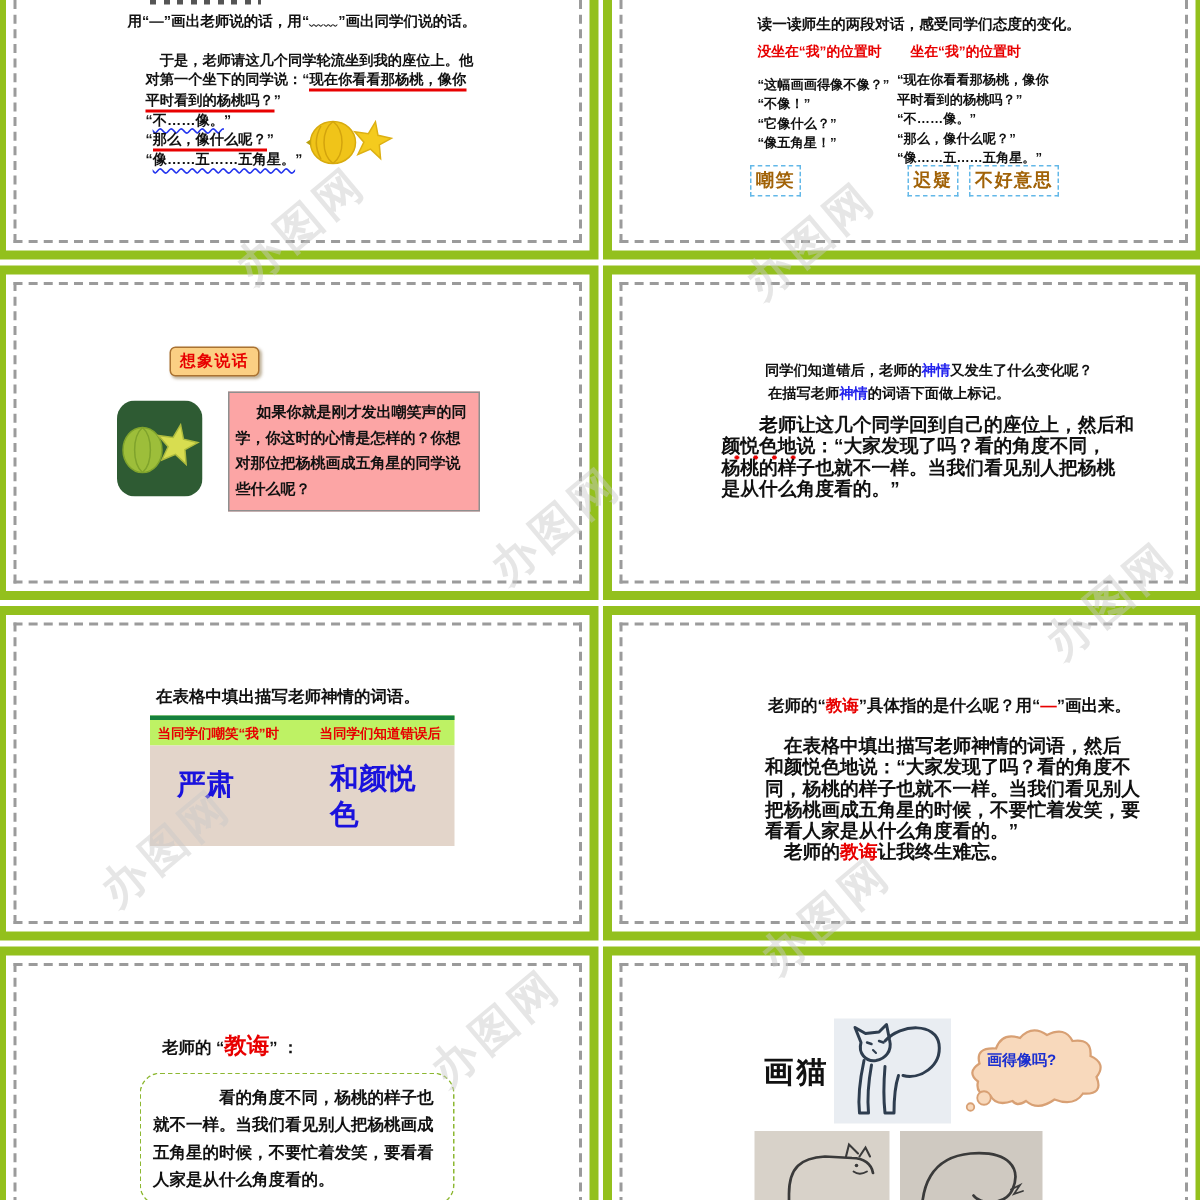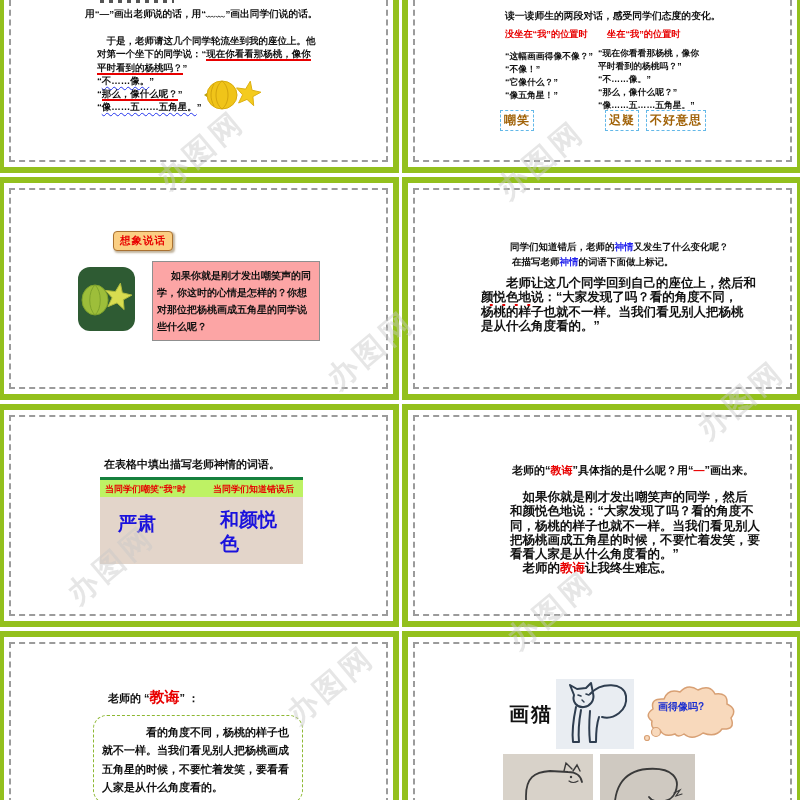--- a/index.html
+++ b/index.html
@@ -157,21 +157,21 @@
         <div class="cellblue line" style="left:18px;top:15px;">严肃</div>
         <div class="cellblue" style="left:120px;top:11px;width:64px;">和颜悦色</div>
       </div>
     </div>
   </div>
 
   <div class="card">
     <div class="inner"></div>
     <div class="abs bold line" style="left:104px;top:53px;font-size:11px;color:#111;text-align:right;"><span class="seg">老师的“</span><span class="seg red">教诲</span><span class="seg">”具体指的是什么呢？用“</span><span class="seg red">—</span><span class="seg">”画出来。</span></div>
     <div class="abs" style="left:102px;top:80px;font-size:12.5px;font-weight:700;line-height:14.3px;color:#111;">
-      <div class="line"><span class="seg">　如果你就是刚才发出嘲笑声的同学，然后</span></div>
+      <div class="line"><span class="seg">　在表格中填出描写老师神情的词语，然后</span></div>
       <div class="line"><span class="seg">和颜悦色地说：“大家发现了吗？看的角度不</span></div>
       <div class="line"><span class="seg">同，杨桃的样子也就不一样。当我们看见别人</span></div>
       <div class="line"><span class="seg">把杨桃画成五角星的时候，不要忙着发笑，要</span></div>
       <div class="line"><span class="seg">看看人家是从什么角度看的。”</span></div>
       <div class="line"><span class="seg">　老师的</span><span class="seg red">教诲</span><span class="seg">让我终生难忘。</span></div>
     </div>
   </div>
 
   <div class="card">
     <div class="inner"></div>

